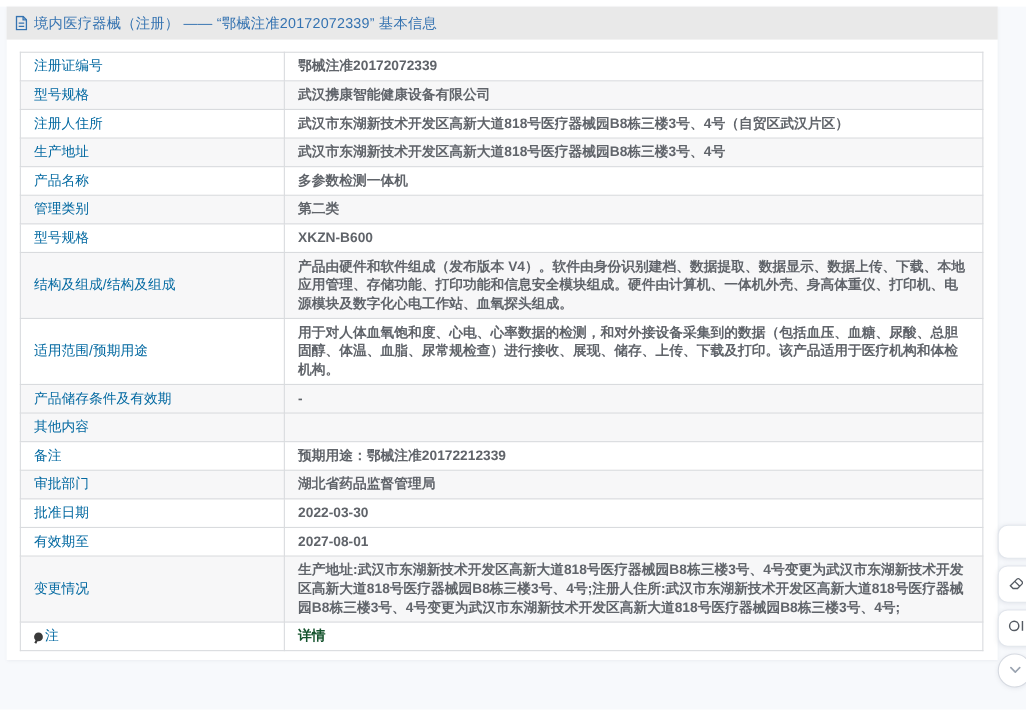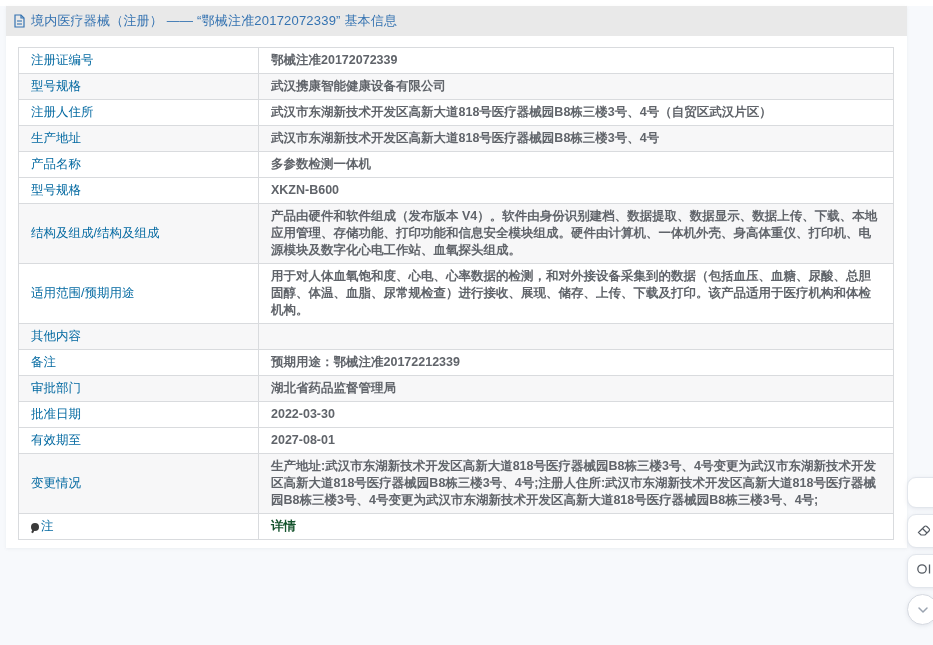--- a/index.html
+++ b/index.html
@@ -153,31 +153,39 @@
               <td class="value-cell"><span>武汉市东湖新技术开发区高新大道818号医疗器械园B8栋三楼3号、4号（自贸区武汉片区）</span></td>
             </tr>
             <tr class="striped">
               <td class="label-cell"><span>生产地址</span></td>
               <td class="value-cell"><span>武汉市东湖新技术开发区高新大道818号医疗器械园B8栋三楼3号、4号</span></td>
             </tr>
             <tr>
               <td class="label-cell"><span>产品名称</span></td>
               <td class="value-cell"><span>多参数检测一体机</span></td>
             </tr>
+            <tr class="striped">
+              <td class="label-cell"><span>管理类别</span></td>
+              <td class="value-cell"><span>第二类</span></td>
+            </tr>
             <tr>
               <td class="label-cell"><span>型号规格</span></td>
               <td class="value-cell"><span>XKZN-B600</span></td>
             </tr>
             <tr class="striped">
               <td class="label-cell"><span>结构及组成/结构及组成</span></td>
               <td class="value-cell"><span>产品由硬件和软件组成（发布版本 V4）。软件由身份识别建档、数据提取、数据显示、数据上传、下载、本地应用管理、存储功能、打印功能和信息安全模块组成。硬件由计算机、一体机外壳、身高体重仪、打印机、电源模块及数字化心电工作站、血氧探头组成。</span></td>
             </tr>
             <tr>
               <td class="label-cell"><span>适用范围/预期用途</span></td>
               <td class="value-cell"><span>用于对人体血氧饱和度、心电、心率数据的检测，和对外接设备采集到的数据（包括血压、血糖、尿酸、总胆固醇、体温、血脂、尿常规检查）进行接收、展现、储存、上传、下载及打印。该产品适用于医疗机构和体检机构。</span></td>
+            </tr>
+            <tr class="striped">
+              <td class="label-cell"><span>产品储存条件及有效期</span></td>
+              <td class="value-cell"><span>-</span></td>
             </tr>
             <tr class="striped">
               <td class="label-cell"><span>其他内容</span></td>
               <td class="value-cell"><span></span></td>
             </tr>
             <tr>
               <td class="label-cell"><span>备注</span></td>
               <td class="value-cell"><span>预期用途：鄂械注准20172212339</span></td>
             </tr>
             <tr class="striped">

